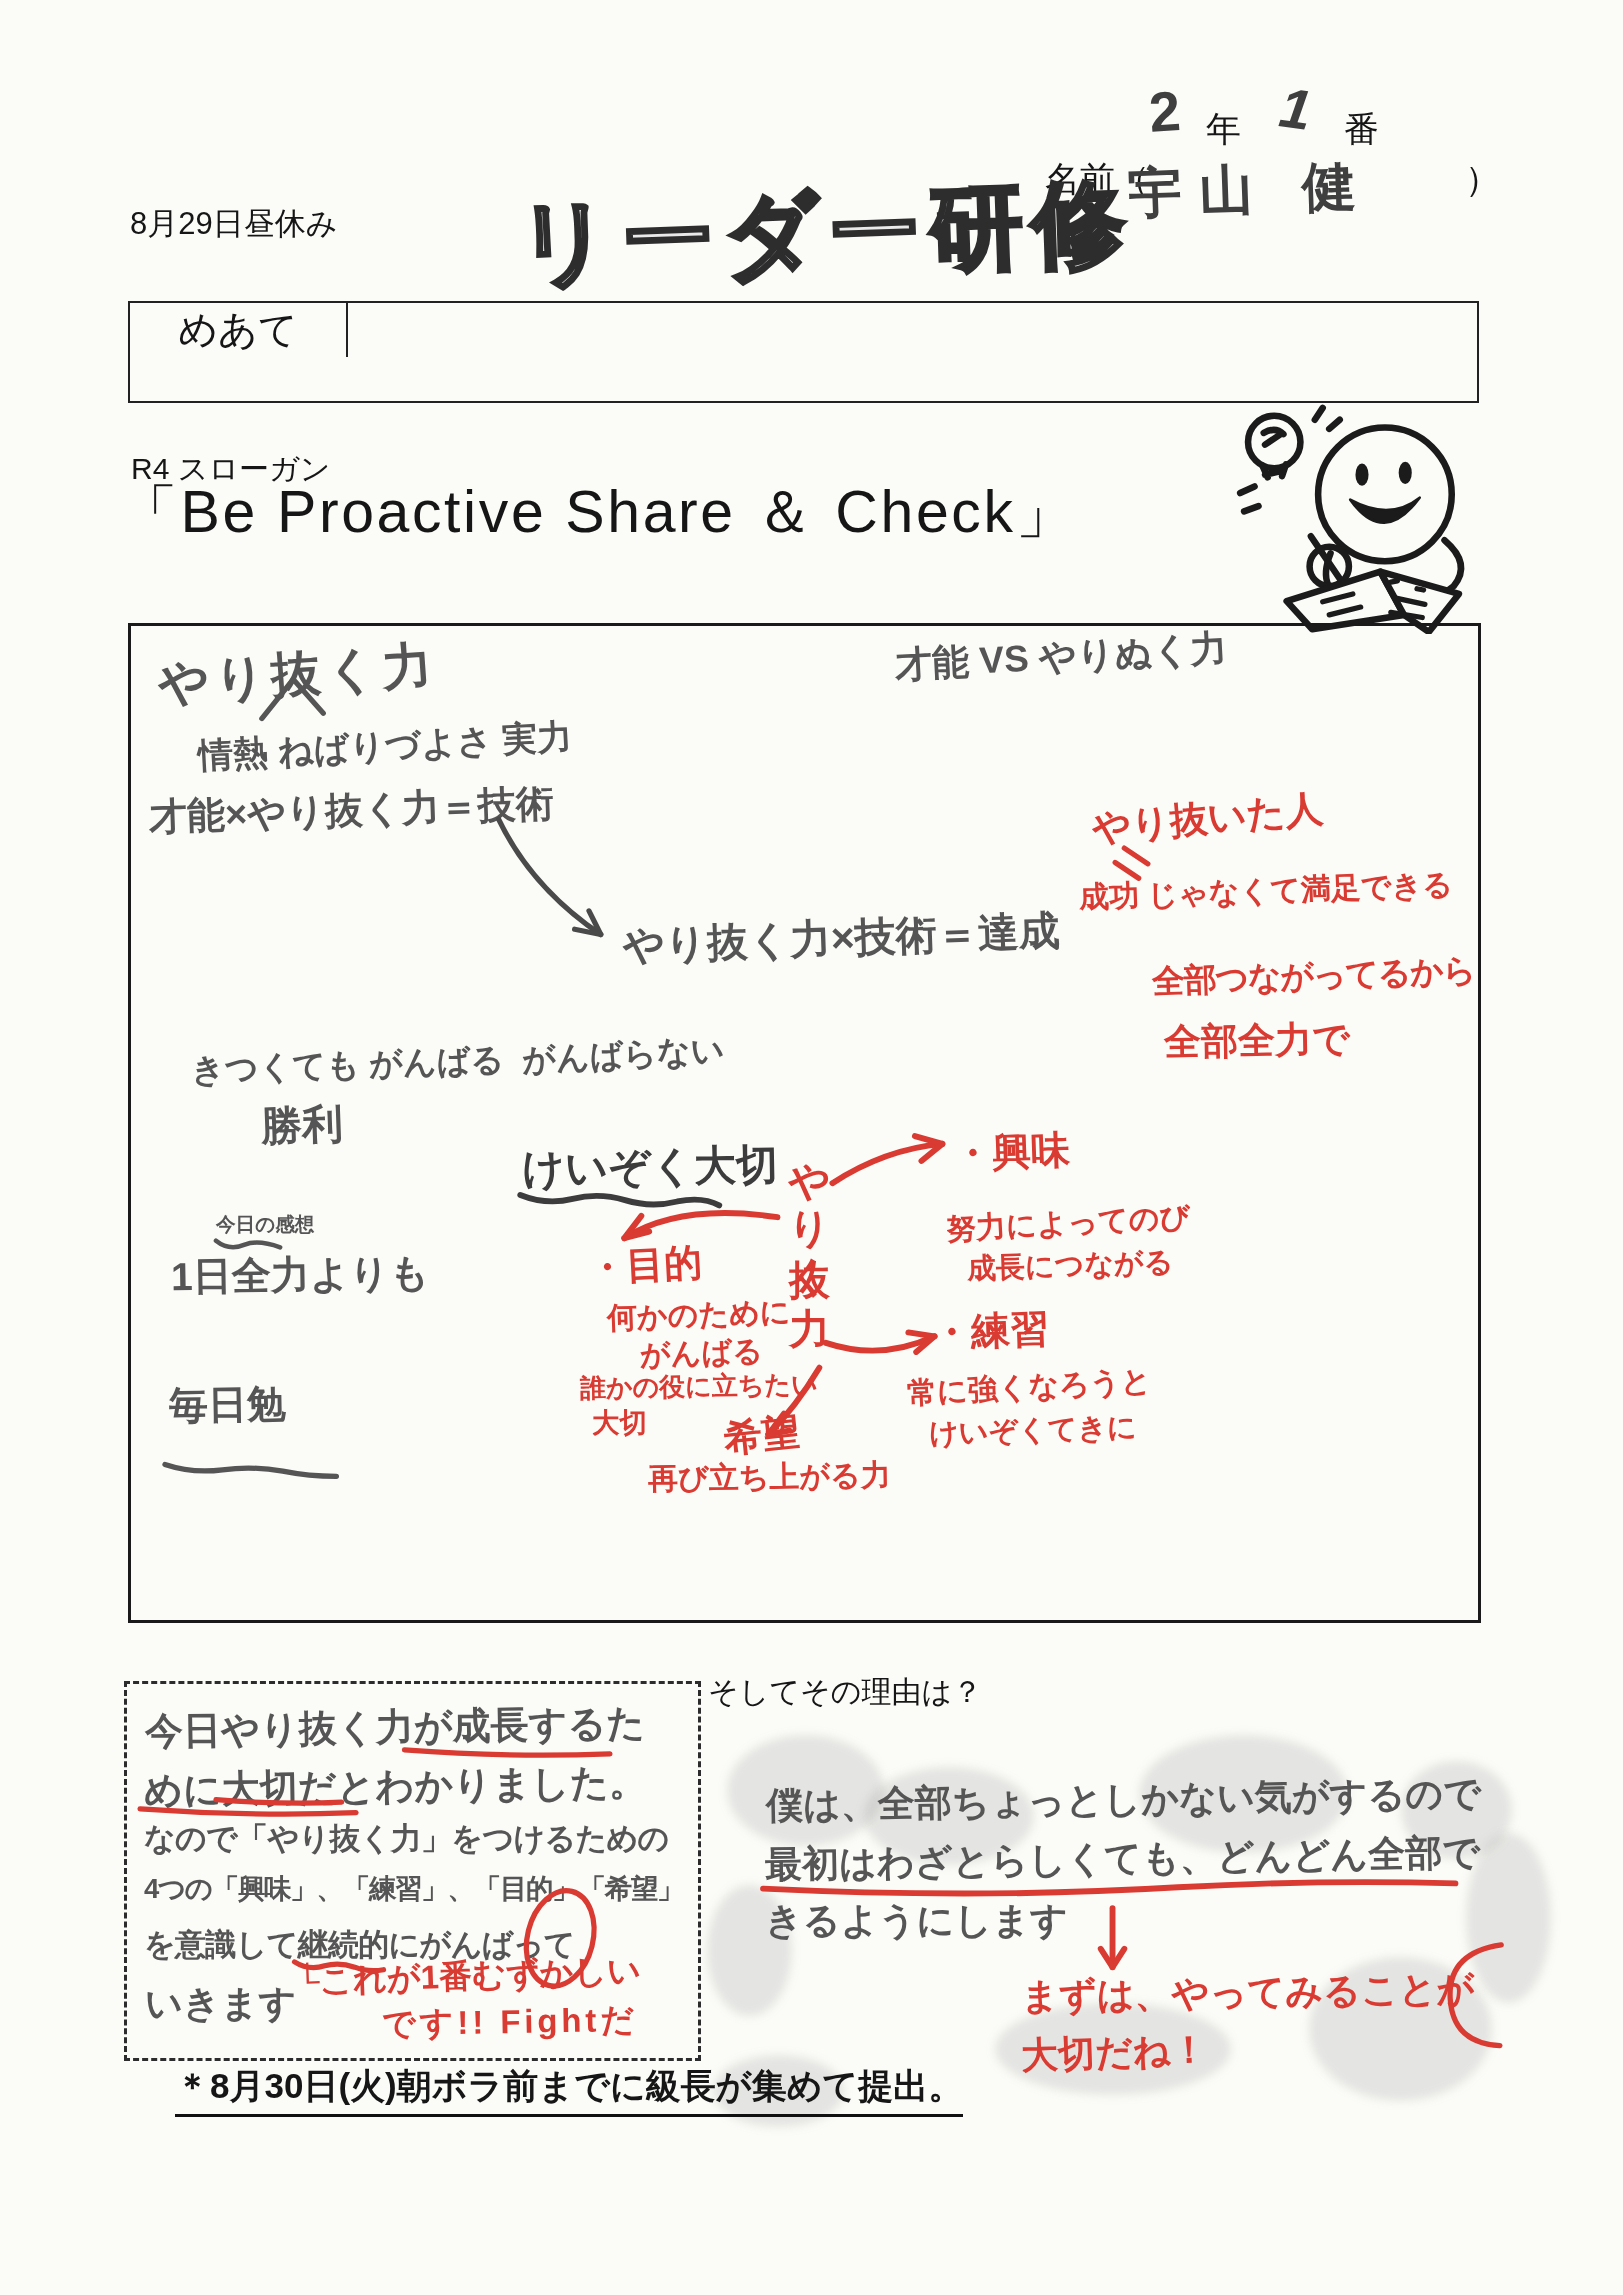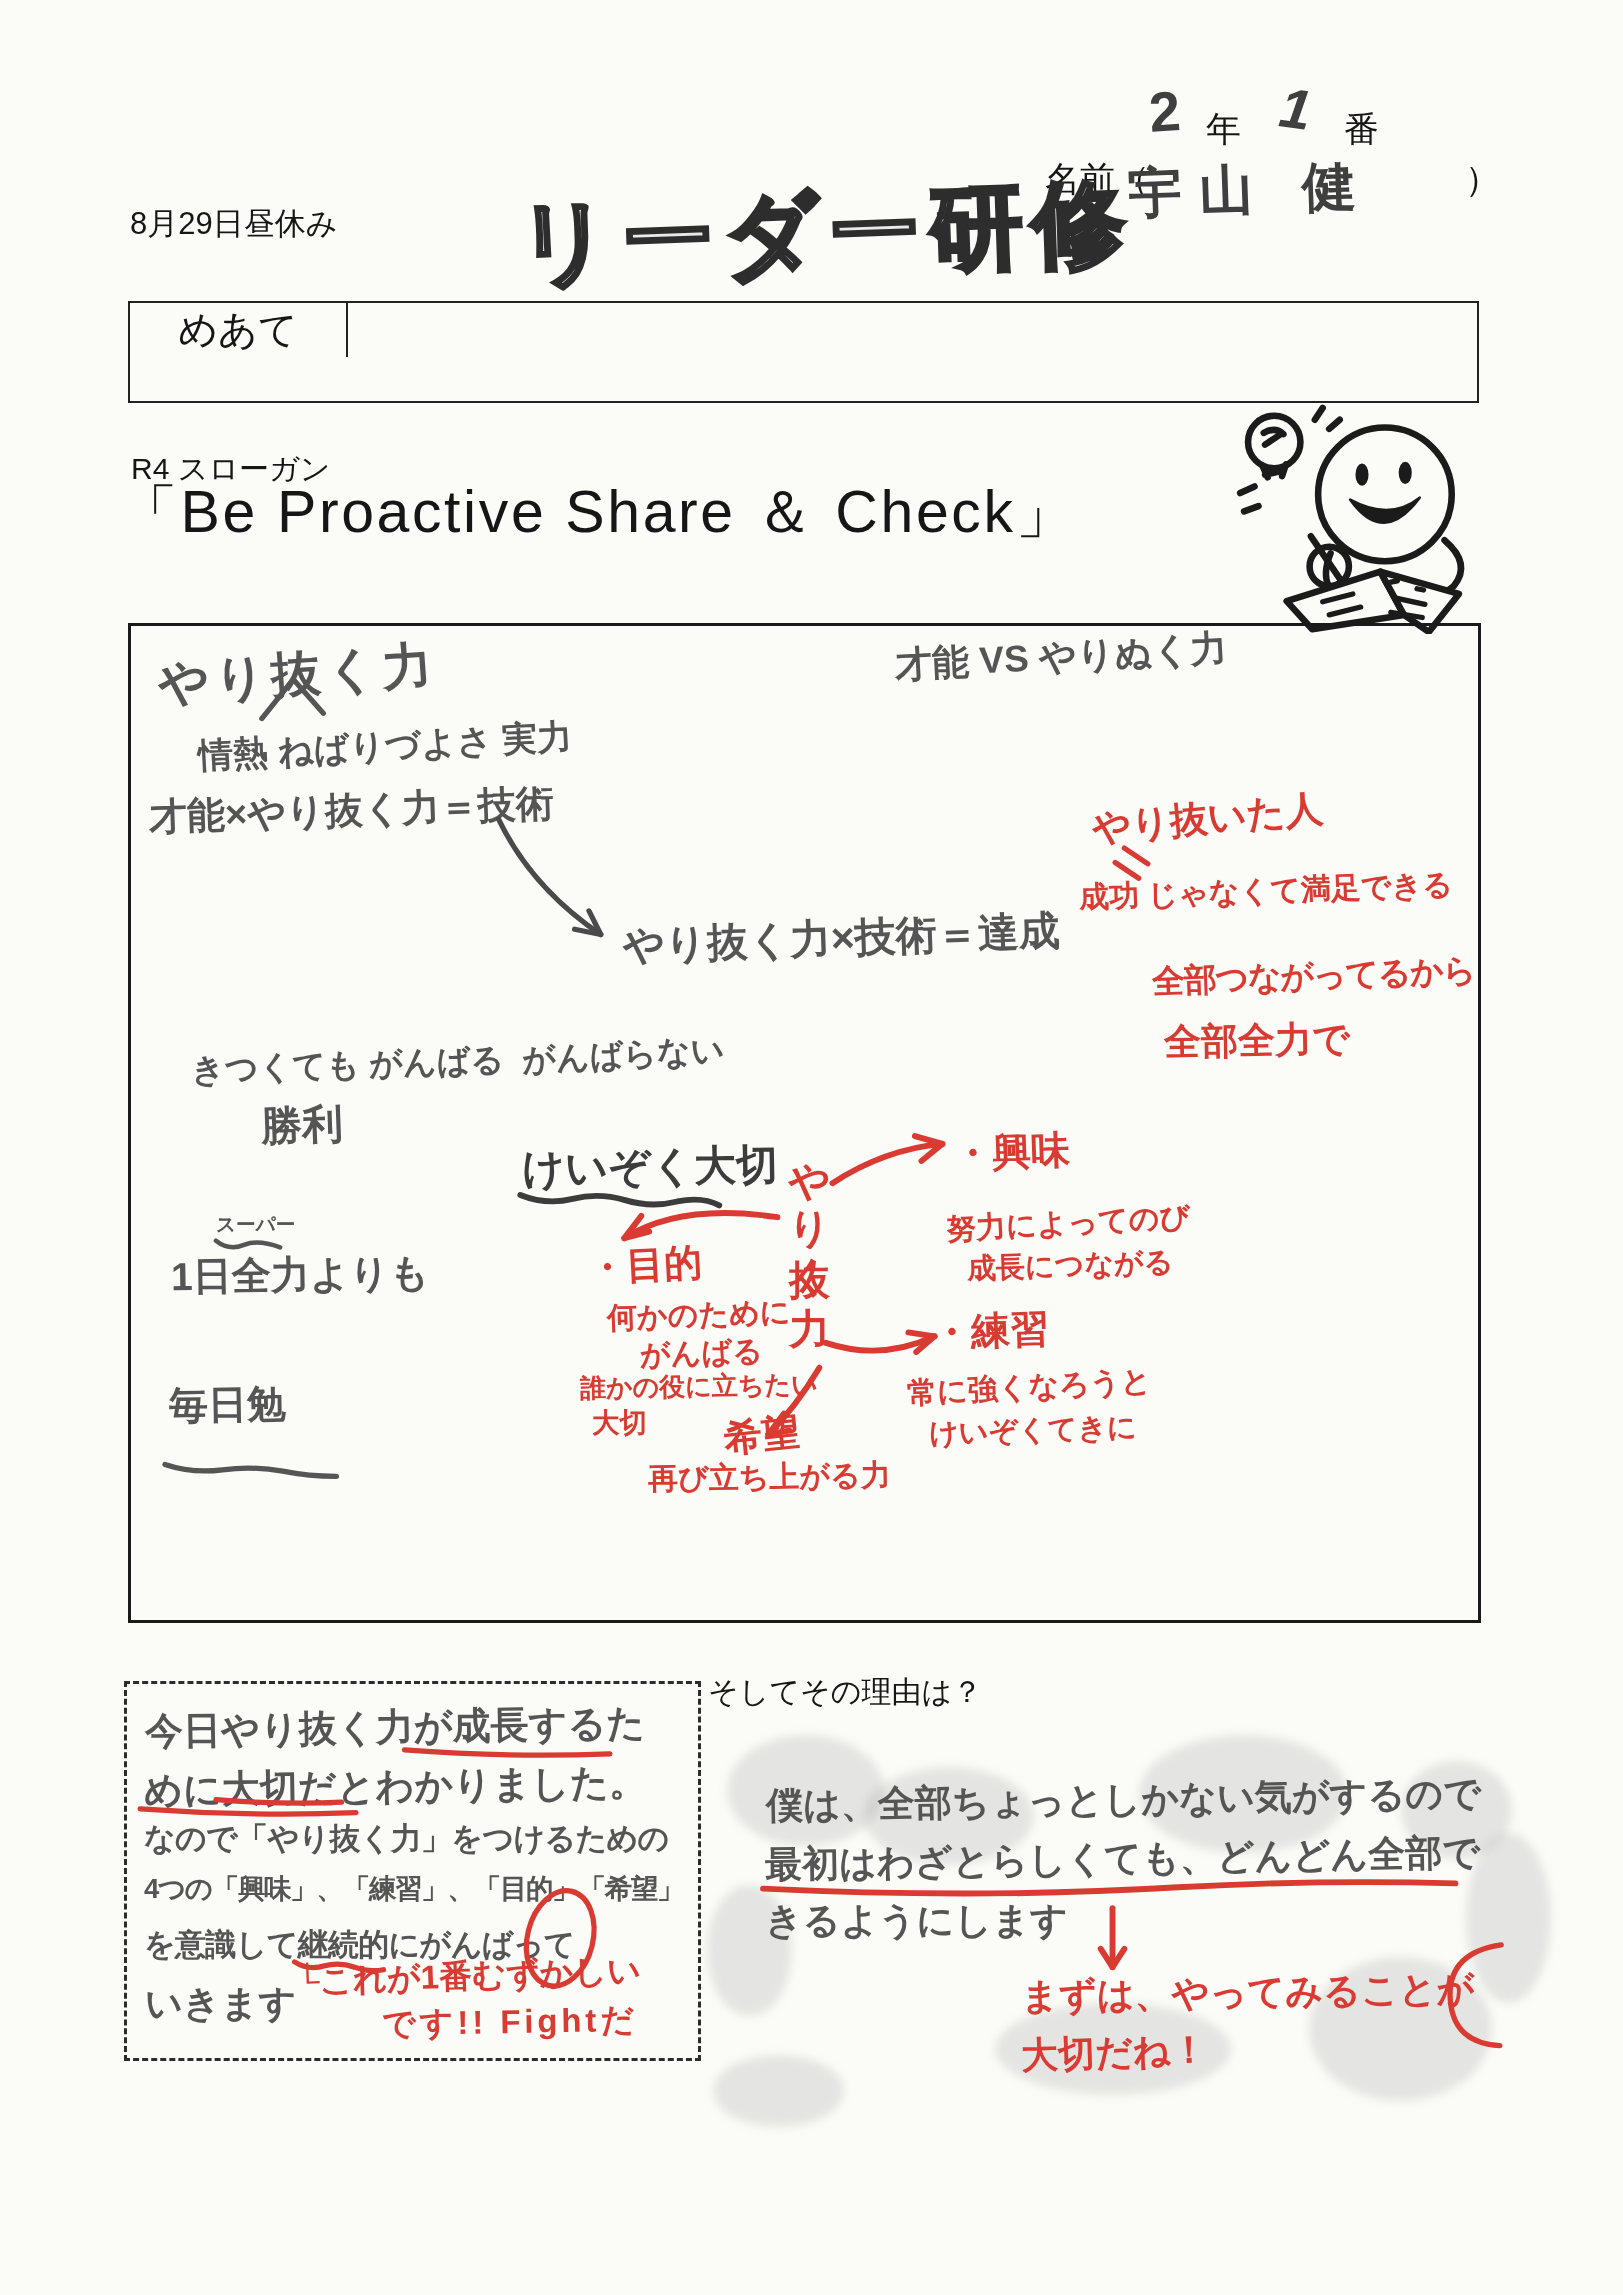--- a/index.html
+++ b/index.html
@@ -109,21 +109,21 @@
   <div class="notes-box"></div>
 
   <div class="abs hw" style="left:158px;top:641px;font-size:50px;transform:rotate(-4deg);letter-spacing:5.2px;">やり抜く力</div>
   <div class="abs hw" style="left:198px;top:723px;font-size:35px;transform:rotate(-3deg);">情熱 ねばりづよさ 実力</div>
   <div class="abs hw" style="left:149px;top:785px;font-size:38px;transform:rotate(-2deg);">才能×やり抜く力＝技術</div>
   <div class="abs hw" style="left:895px;top:632px;font-size:37px;transform:rotate(-3deg);">才能 VS やりぬく力</div>
   <div class="abs hw" style="left:623px;top:911px;font-size:41px;transform:rotate(-2deg);">やり抜く力×技術＝達成</div>
   <div class="abs hw" style="left:191px;top:1043px;font-size:33px;transform:rotate(-2deg);">きつくても がんばる</div>
   <div class="abs hw" style="left:522px;top:1033px;font-size:33px;transform:rotate(-3deg);">がんばらない</div>
   <div class="abs hw" style="left:261px;top:1098px;font-size:41px;transform:rotate(-2deg);">勝利</div>
-  <div class="abs hw" style="left:216px;top:1211px;font-size:19.6px;">スーパー</div>
+  <div class="abs hw" style="left:216px;top:1211px;font-size:19.6px;">今日の感想</div>
   <div class="abs hw" style="left:171px;top:1248px;font-size:39px;transform:rotate(-1deg);">1日全力よりも</div>
   <div class="abs hw" style="left:169px;top:1378px;font-size:39px;transform:rotate(-1deg);">毎日勉</div>
   <div class="abs hw" style="left:522px;top:1139px;font-size:42px;transform:rotate(-1deg);color:#3c3c3c;">けいぞく大切</div>
 
   <div class="abs hwr" style="left:1092px;top:793px;font-size:38px;transform:rotate(-5deg);">やり抜いた人</div>
   <div class="abs hwr" style="left:1079px;top:871px;font-size:30px;transform:rotate(-2deg);">成功 じゃなくて満足できる</div>
   <div class="abs hwr" style="left:1152px;top:954px;font-size:33px;transform:rotate(-2deg);letter-spacing:-1.3px;">全部つながってるから</div>
   <div class="abs hwr" style="left:1164px;top:1016px;font-size:37px;transform:rotate(-1deg);">全部全力で</div>
   <div class="abs hwr vert" style="left:783px;top:1134px;font-size:41px;height:275px;">やり抜く力</div>
   <div class="abs hwr" style="left:953px;top:1125px;font-size:39px;transform:rotate(-2deg);">・興味</div>
@@ -161,20 +161,21 @@
   <div class="smudge" style="left:995px;top:2003px;width:236px;height:92px;"></div>
   <div class="smudge" style="left:1309px;top:1957px;width:183px;height:144px;"></div>
   <div class="smudge" style="left:713px;top:2055px;width:131px;height:72px;"></div>
 
   <div class="abs hw" style="left:766px;top:1775px;font-size:37px;transform:rotate(-1deg);">僕は、全部ちょっとしかない気がするので</div>
   <div class="abs hw" style="left:765px;top:1834px;font-size:37px;transform:rotate(-1deg);">最初はわざとらしくても、どんどん全部で</div>
   <div class="abs hw" style="left:765px;top:1896px;font-size:37px;">きるようにします</div>
   <div class="abs hwr" style="left:1021px;top:1968px;font-size:37px;transform:rotate(-1deg);">まずは、やってみることが</div>
   <div class="abs hwr" style="left:1021px;top:2028px;font-size:37px;transform:rotate(-2deg);">大切だね！</div>
 
+  <div class="abs printed footer-line" style="left:175px;top:2063px;font-size:35px;">＊8月30日(火)朝ボラ前までに級長が集めて提出。</div>
 
   <svg class="overlay" width="1623" height="2295" viewBox="0 0 2480 3507">
 
     <path d="M400,1098 L448,1038 L494,1090" stroke="#555" stroke-width="8" fill="none" stroke-linecap="round"></path>
 
     <g stroke="#4a4a4a" stroke-width="8" fill="none" stroke-linecap="round">
       <path d="M762,1252 Q812,1356 918,1428"></path>
       <path d="M918,1428 L878,1420 M918,1428 L900,1392"></path>
     </g>
 

